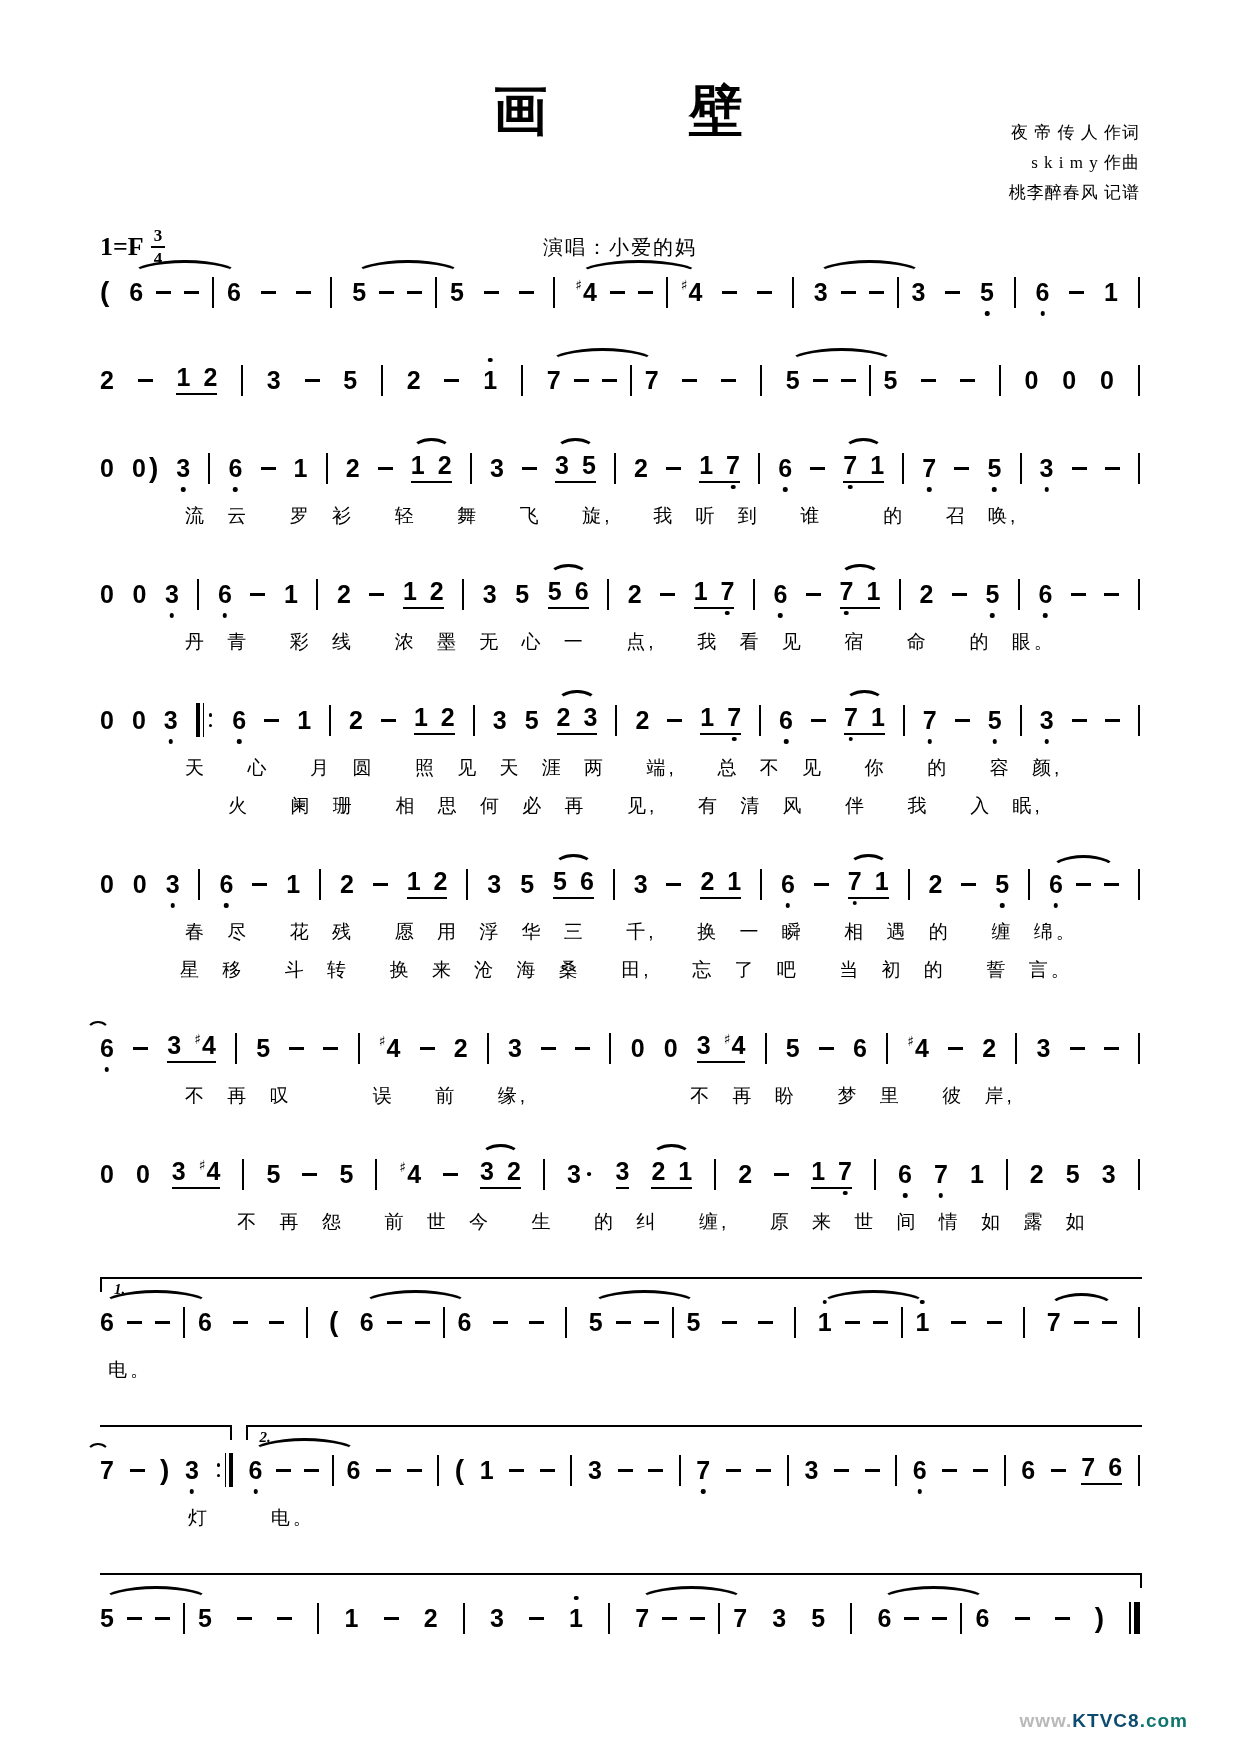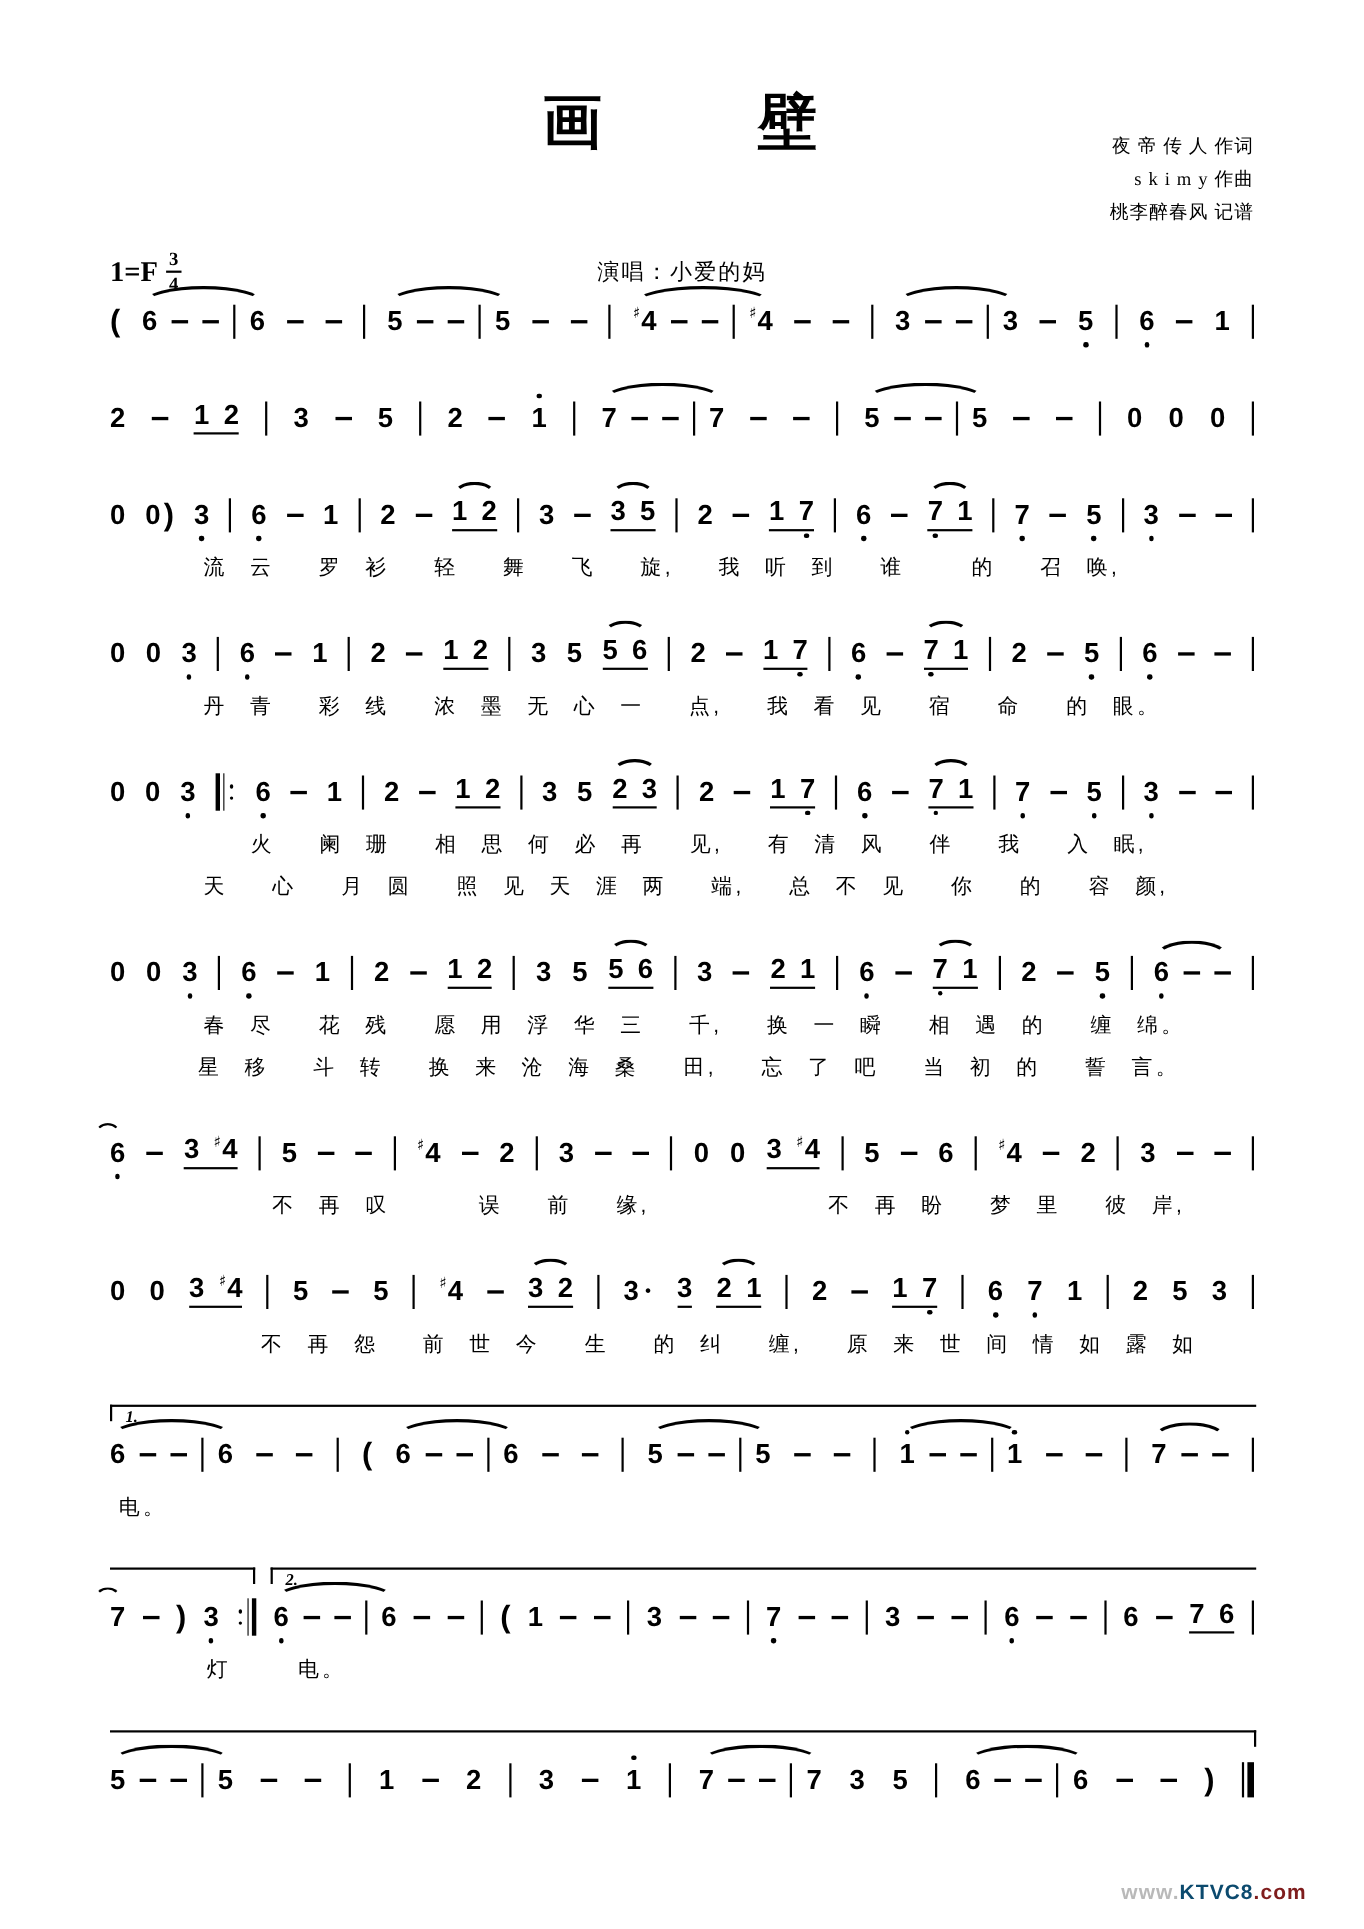--- a/index.html
+++ b/index.html
@@ -57,21 +57,21 @@
   .volta.hl{border-left:2px solid #000;}
   .volta.hr{border-right:2px solid #000;}
   .vlabel{position:absolute;left:12px;top:2px;font-style:italic;font-weight:bold;font-size:15px;
           font-family:"Liberation Serif",serif;}
   .lyric{margin-top:12px;font-size:19px;letter-spacing:3px;word-spacing:12px;white-space:pre;
          font-family:Liberation Sans, sans-serif;}
 
   
   .watermark{position:absolute;right:52px;bottom:22px;font-family:"Liberation Sans",sans-serif;
              font-weight:bold;font-size:19px;letter-spacing:1px;}
-  .wm-gray{color:#7f1d1d;}
+  .wm-gray{color:#0f766e;}
 </style>
 </head>
 <body>
 
 <div class="content">
 
   <div class="header">
     <div class="title">画 壁</div>
     <div class="keysig">
       <span>1=F</span>
@@ -505,22 +505,22 @@
             <span class="n">5</span>
           </span>
           <span class="bar"></span>
           <span class="note lo">
             <span class="n">3</span>
           </span>
           <span class="dash"></span>
           <span class="dash"></span>
           <span class="bar"></span>
         </div>
+        <div class="lyric" style="padding-left: 85px;">天  心  月 圆  照 见 天 涯 两  端,  总 不 见  你  的  容 颜,</div>
         <div class="lyric" style="padding-left: 128px;">火  阑 珊  相 思 何 必 再  见,  有 清 风  伴  我  入 眠,</div>
-        <div class="lyric" style="padding-left: 85px;">天  心  月 圆  照 见 天 涯 两  端,  总 不 见  你  的  容 颜,</div>
       </div>
       <div class="system">
         <div class="notes-row">
           <span class="note">
             <span class="n">0</span>
           </span>
           <span class="note">
             <span class="n">0</span>
           </span>
           <span class="note lo">
@@ -680,21 +680,21 @@
             <span class="n">2</span>
           </span>
           <span class="bar"></span>
           <span class="note">
             <span class="n">3</span>
           </span>
           <span class="dash"></span>
           <span class="dash"></span>
           <span class="bar"></span>
         </div>
-        <div class="lyric" style="padding-left: 85px; text-align: center;">不 再 叹    误  前  缘,        不 再 盼  梦 里  彼 岸,</div>
+        <div class="lyric" style="padding-left: 85px;">不 再 叹    误  前  缘,        不 再 盼  梦 里  彼 岸,</div>
       </div>
       <div class="system">
         <div class="notes-row">
           <span class="note">
             <span class="n">0</span>
           </span>
           <span class="note">
             <span class="n">0</span>
           </span>
           <span class="grp beam">

